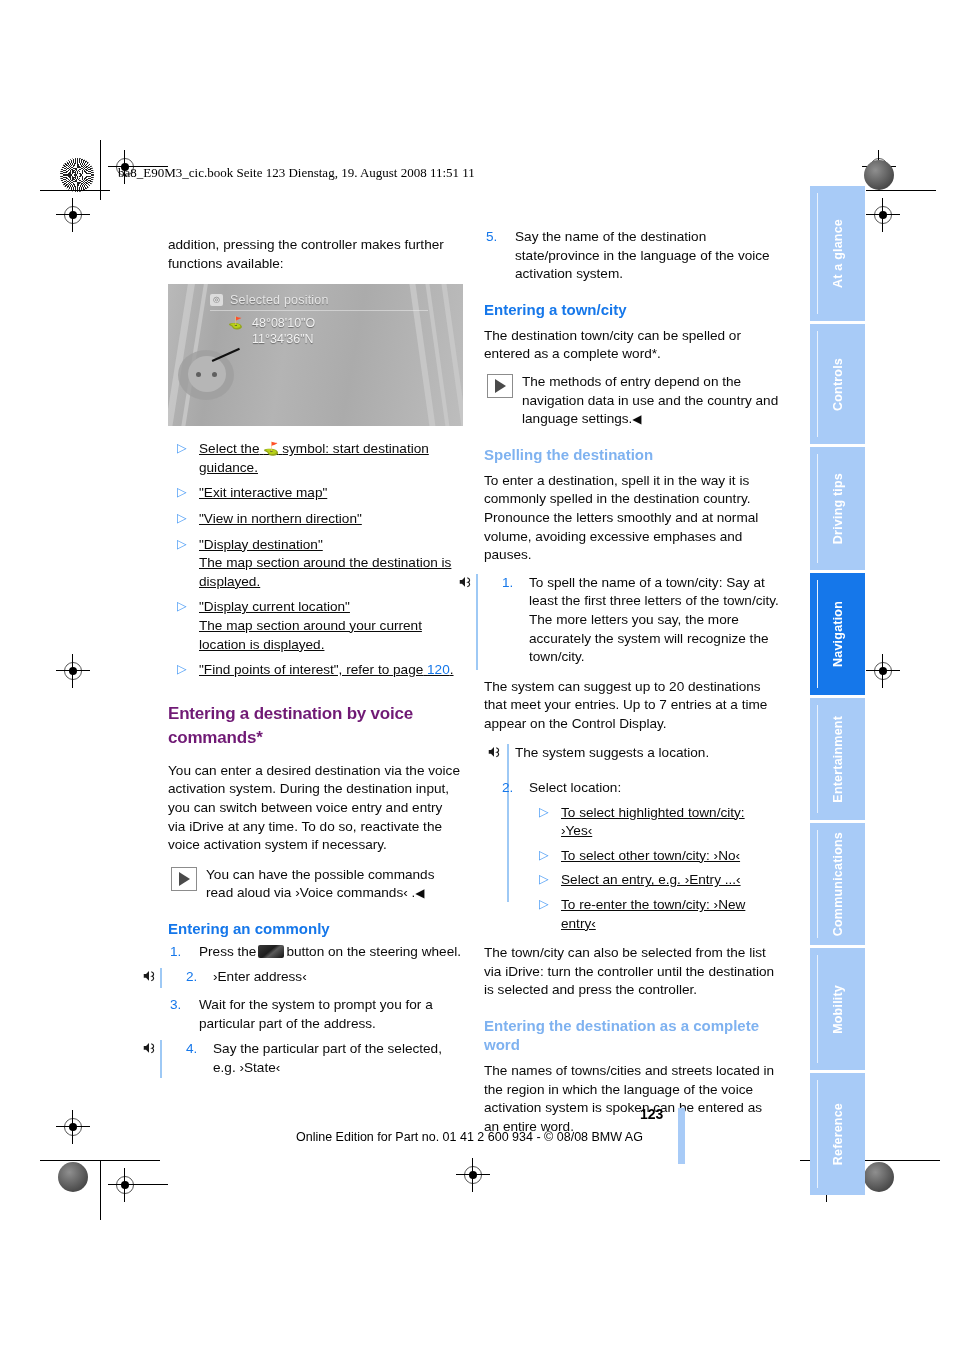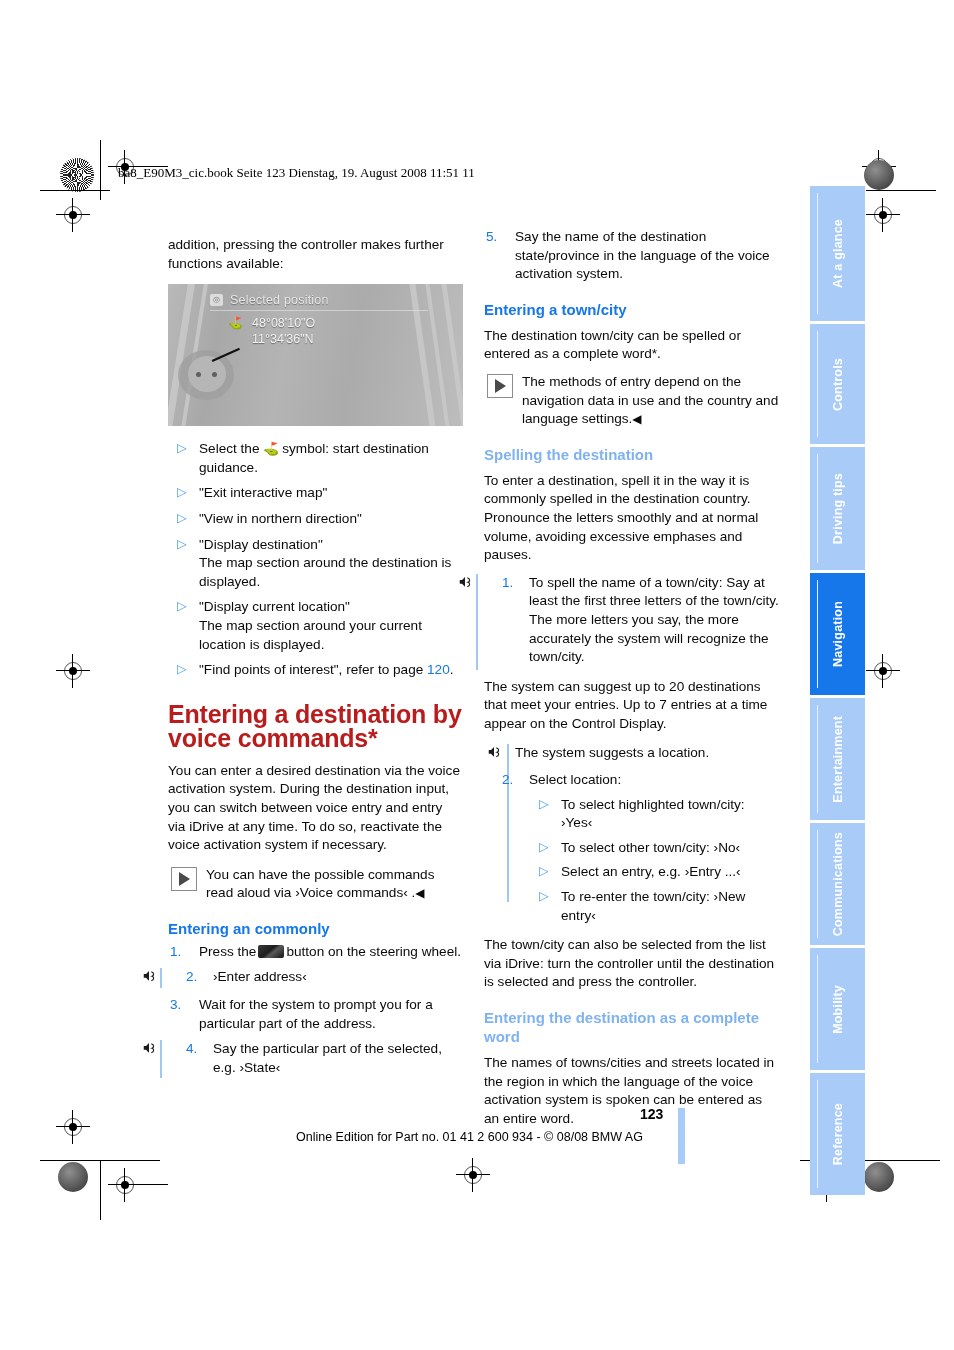--- a/index.html
+++ b/index.html
@@ -57,22 +57,22 @@
     font-size: 13.6px; line-height: 18.6px; color: #0a0a0a;
   }
   .col-left  { left: 168px; }
   .col-right { left: 484px; }
 
   p { margin: 8px 0 11px 0; }
   p.tight { margin-bottom: 9px; }
 
   
   h1.chapter-heading {
-    font-size: 25px; line-height: 24px; font-weight: bold;
-    color: #b91c1c; margin: 22px 0 12px 0; letter-spacing: -0.2px;
+    font-size: 17px; line-height: 24px; font-weight: bold;
+    color: #701a75; margin: 22px 0 12px 0; letter-spacing: -0.2px;
   }
   h2.section-heading {
     font-size: 15px; line-height: 19px; font-weight: bold;
     color: #1577ea; margin: 16px 0 5px 0;
   }
   h3.sub-heading {
     font-size: 15px; line-height: 19px; font-weight: bold;
     color: #7fb2f0; margin: 16px 0 5px 0;
   }
 
@@ -143,21 +143,21 @@
   .nav-menu .item {
     color: #f4f4f4; text-shadow: 0 1px 1px rgba(0,0,0,.4); padding: 1px 2px;
   }
   .nav-menu .item.dim { color: #cfcfcf; }
   .nav-menu .item.selected {
     border: 1.5px solid #000; background: rgba(190,190,190,.25);
     padding: 0 2px; margin: 0 0 1px -2px; width: 196px;
   }
 
   
-  ul.tri { list-style: none; margin: 0 0 11px 0; padding: 0; }
+  ul.tri { list-style: none; margin: 0 0 11px 0; padding: 0; text-decoration: underline; }
   ul.tri > li {
     position: relative; padding-left: 31px; margin-bottom: 7px;
   }
   ul.tri > li::before {
     content: "▷"; position: absolute; left: 9px; top: -1px;
     color: #4a9bf5; font-size: 12.5px;
   }
   ul.tri.nested { margin: 0; }
   ul.tri.nested > li { padding-left: 32px; margin-bottom: 6px; }
   ul.tri.nested > li::before { left: 10px; }
@@ -450,21 +450,21 @@
           <path d="M2 8 L2 13 L5 13 L9 17 L9 4 L5 8 Z" fill="#1b1b1b"></path>
           <path d="M12 5 C16 6 16 10 13 11 C16 12 16 16 12 17" stroke="#1b1b1b" stroke-width="1.6" fill="none"></path>
         </svg>
         <span class="num">1.</span>
         <span>To spell the name of a town/city: Say at least the first three letters of the town/city. The more letters you say, the more accurately the system will recognize the town/city.</span>
       </li>
     </ol>
 
     <p>The system can suggest up to 20 destinations that meet your entries. Up to 7 entries at a time appear on the Control Display.</p>
 
-    <div class="voice-block" style="padding-left:31px; margin-bottom:8px;">
+    <div class="voice-block" style="padding-left:31px; margin-bottom:16px;">
       <span class="voice-rule" style="left:23px; height:158px;"></span>
       <svg class="voice-icon" viewBox="0 0 22 20" style="left:3px;">
         <path d="M2 8 L2 13 L5 13 L9 17 L9 4 L5 8 Z" fill="#1b1b1b"></path>
         <path d="M12 5 C16 6 16 10 13 11 C16 12 16 16 12 17" stroke="#1b1b1b" stroke-width="1.6" fill="none"></path>
       </svg>
       <span>The system suggests a location.</span>
     </div>
 
     <ol class="steps" style="margin-bottom:6px;">
       <li class="indented" style="margin-bottom:6px;">

